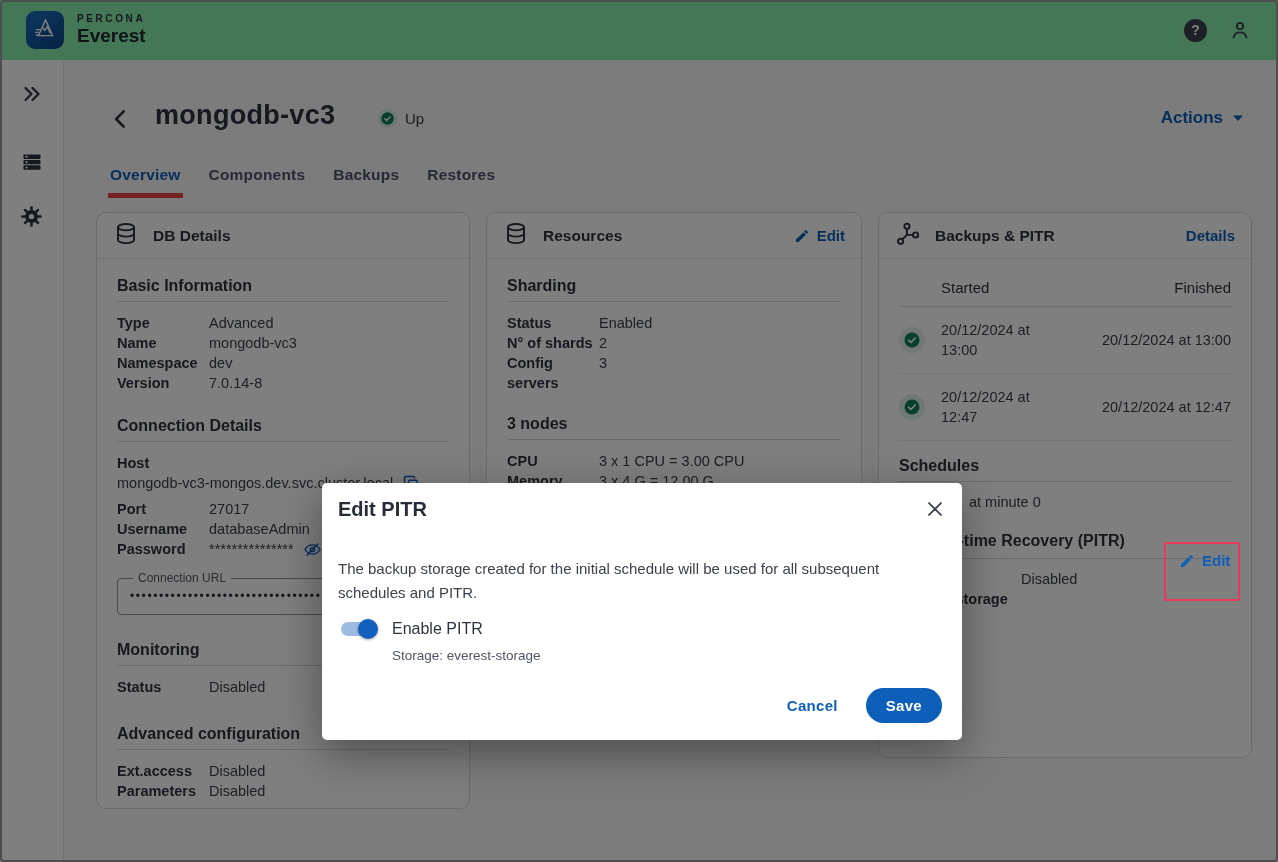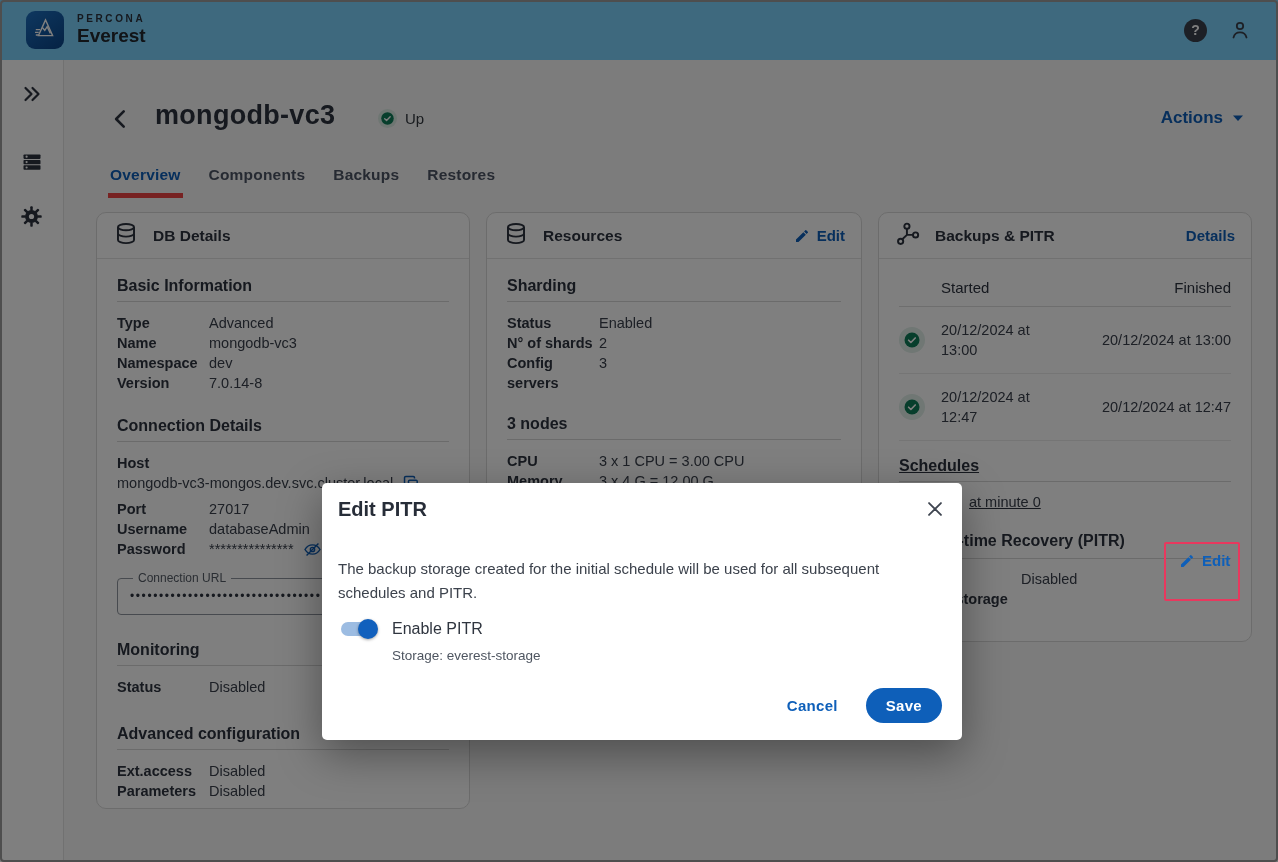--- a/index.html
+++ b/index.html
@@ -2,21 +2,21 @@
 <html><head>
 <meta charset="utf-8">
 <style>
   * { margin:0; padding:0; box-sizing:border-box; }
   body { background:#222; font-family:"Liberation Sans", sans-serif; }
   .screen { position:relative; width:1278px; height:862px; background:#f8f8f8;
             overflow:hidden; color:#2c323e; font-family:"Liberation Sans", sans-serif; }
   .frame { position:absolute; inset:0; border:2px solid #4e4e4e; border-radius:4px; z-index:70; pointer-events:none; }
 
   
-  .topbar { position:absolute; top:0; left:0; right:0; height:60px; background:#7dd3fc;
+  .topbar { position:absolute; top:0; left:0; right:0; height:60px; background:#86efac;
             display:flex; align-items:center; padding:0 26px; z-index:2; }
   .logo-box { width:38px; height:38px; border-radius:9px;
               background:linear-gradient(145deg,#1d6fc0,#0a4487); display:flex;
               align-items:center; justify-content:center; }
   .brand { margin-left:13px; }
   .brand-top { font-size:10px; font-weight:700; letter-spacing:2.6px; color:#2c323e; }
   .brand-bottom { font-size:19px; font-weight:700; color:#23282f; margin-top:1px; }
   .topbar-right { margin-left:auto; display:flex; align-items:center; gap:21px; }
   .help-circle { width:23px; height:23px; border-radius:50%; background:#3a404d; color:#fff;
                  font-size:14px; font-weight:700; display:flex; align-items:center; justify-content:center; }
@@ -35,21 +35,21 @@
              color:#0e5fb9; font-size:17px; font-weight:700; cursor:pointer; }
 
   .tabs { position:absolute; left:108px; top:164px; display:flex; gap:24px; }
   .tab { font-size:15.5px; font-weight:600; color:#4d5565; padding:2px 2px 9px; letter-spacing:.2px; cursor:pointer; }
   .tab.active { color:#0e5fb9; border-bottom:5px solid #ef4444; }
 
   
   .card { position:absolute; background:#fff; border:1px solid #d9d9d9; border-radius:10px; overflow:hidden; }
   .card1 { left:96px;  top:212px; width:374px; height:597px; }
   .card2 { left:486px; top:212px; width:376px; height:322px; }
-  .card3 { left:878px; top:212px; width:374px; height:430px; }
+  .card3 { left:878px; top:212px; width:374px; height:546px; }
   .card-head { display:flex; align-items:center; gap:14px; height:46px; padding:0 16px;
                border-bottom:1px solid #e3e3e3; font-size:15.5px; font-weight:700; }
   .head-link { margin-left:auto; display:flex; align-items:center; gap:7px; color:#0e5fb9;
                font-size:15px; font-weight:700; cursor:pointer; }
   .card-body { padding:14px 20px; }
 
   .sec-title { font-size:16px; font-weight:700; padding-bottom:6px; border-bottom:1px solid #d6d6d6;
                margin-bottom:11px; color:#2c323e; }
   .sec { margin-top:24px; }
   .kv { display:flex; font-size:14.5px; line-height:20px; color:#3a404c; }
@@ -67,21 +67,21 @@
   
   .b-head { display:flex; font-weight:400; font-size:15px; padding:6px 0 10px; border-bottom:1px solid #dcdcdc; }
   .b-head .h-started { margin-left:42px; }
   .b-head .h-finished { margin-left:auto; }
   .b-row { display:flex; align-items:center; padding:13px 0; border-bottom:1px solid #ebebeb; }
   .b-ico { width:42px; flex-shrink:0; }
   .b-started { width:128px; font-size:14.5px; line-height:20px; color:#3a404c; }
   .b-finished { margin-left:auto; font-size:14.5px; text-align:right; color:#3a404c; }
   .chk { width:26px; height:26px; border-radius:50%; background:#e0eee8; display:flex;
          align-items:center; justify-content:center; }
-  .sec-sched { margin-top:16px;text-decoration:underline; }
+  .sec-sched { margin-top:16px; }
   .sched-item { margin:12px 0 0 70px; font-size:14.5px; color:#3a404c; }
   .sec-pitr { margin-top:22px; }
   .pitr-title-row { border-bottom:1px solid #d6d6d6; padding-bottom:8px; margin-bottom:10px;
                     font-size:16px; font-weight:700; }
 
   
   .overlay { position:absolute; inset:0; background:rgba(0,0,0,.5); z-index:50; }
   .modal { position:absolute; left:322px; top:483px; width:640px; height:257px; background:#fff;
            border-radius:5px; box-shadow:0 14px 44px rgba(0,0,0,.38); z-index:55; padding:15px 16px; }
   .m-title { font-size:20px; font-weight:700; color:#272d38; }

